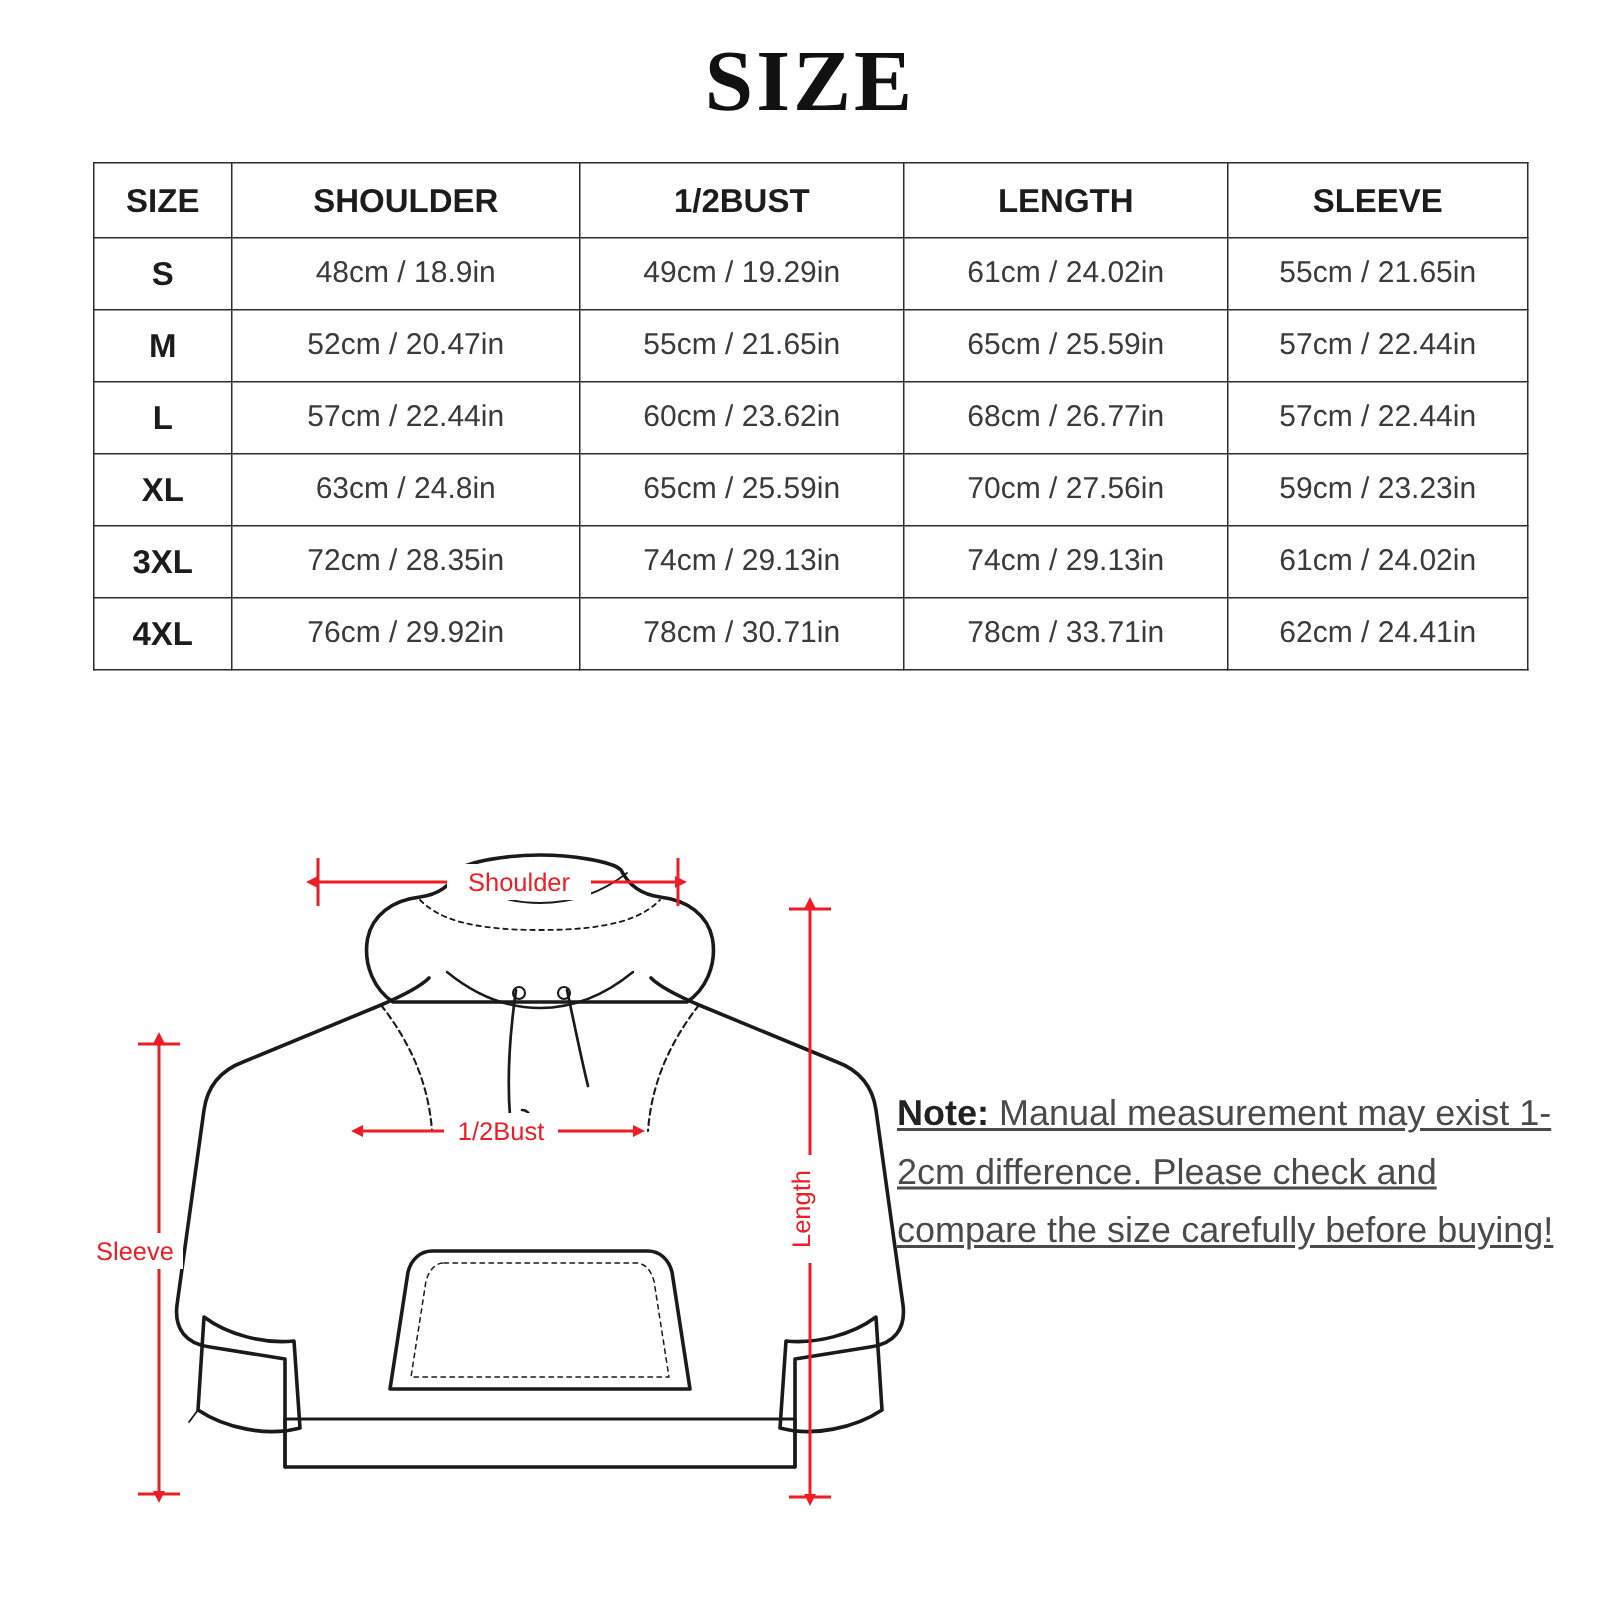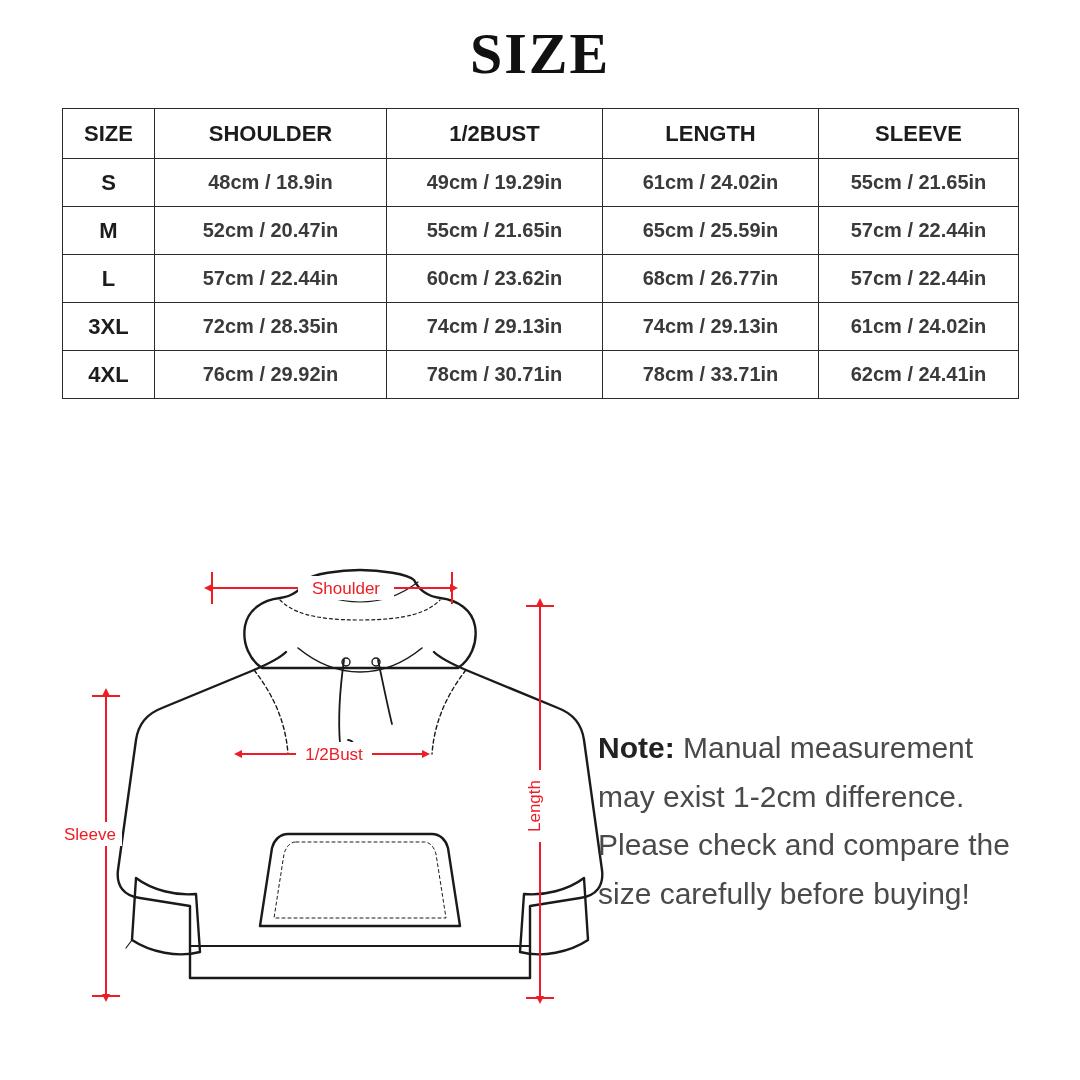--- a/index.html
+++ b/index.html
@@ -41,21 +41,21 @@
     table-layout: fixed;
   }
   table.size-table th,
   table.size-table td {
     border: 1px solid #2b2b2b;
     height: 48px;
     text-align: center;
     vertical-align: middle;
     font-size: 20px;
     color: #3a3a3a;
-    font-weight: 700;
+    font-weight: 400;
     padding: 0 4px;
     box-sizing: border-box;
   }
   table.size-table th {
     font-weight: 700;
     font-size: 22px;
     color: #1c1c1c;
     height: 50px;
   }
   table.size-table td.size-cell {
@@ -78,23 +78,24 @@
     height: 500px;
   }
   #illustration svg { display: block; }
 
   
   #note {
     position: absolute;
     left: 598px;
     top: 724px;
     width: 438px;
-    font-size: 30px;
+    font-size: 24px;
     line-height: 1.62;
     color: #4a4a4a;
+    text-decoration: underline;
   }
   #note .note-label {
     font-weight: 700;
     color: #222222;
   }
 </style>
 </head>
 <body>
 
 <h1 id="page-title">SIZE</h1>
@@ -131,20 +132,27 @@
         <td>55cm / 21.65in</td>
         <td>65cm / 25.59in</td>
         <td>57cm / 22.44in</td>
       </tr>
       <tr>
         <td class="size-cell">L</td>
         <td>57cm / 22.44in</td>
         <td>60cm / 23.62in</td>
         <td>68cm / 26.77in</td>
         <td>57cm / 22.44in</td>
+      </tr>
+      <tr>
+        <td class="size-cell">XL</td>
+        <td>63cm / 24.8in</td>
+        <td>65cm / 25.59in</td>
+        <td>70cm / 27.56in</td>
+        <td>59cm / 23.23in</td>
       </tr>
       <tr>
         <td class="size-cell">3XL</td>
         <td>72cm / 28.35in</td>
         <td>74cm / 29.13in</td>
         <td>74cm / 29.13in</td>
         <td>61cm / 24.02in</td>
       </tr>
       <tr>
         <td class="size-cell">4XL</td>

